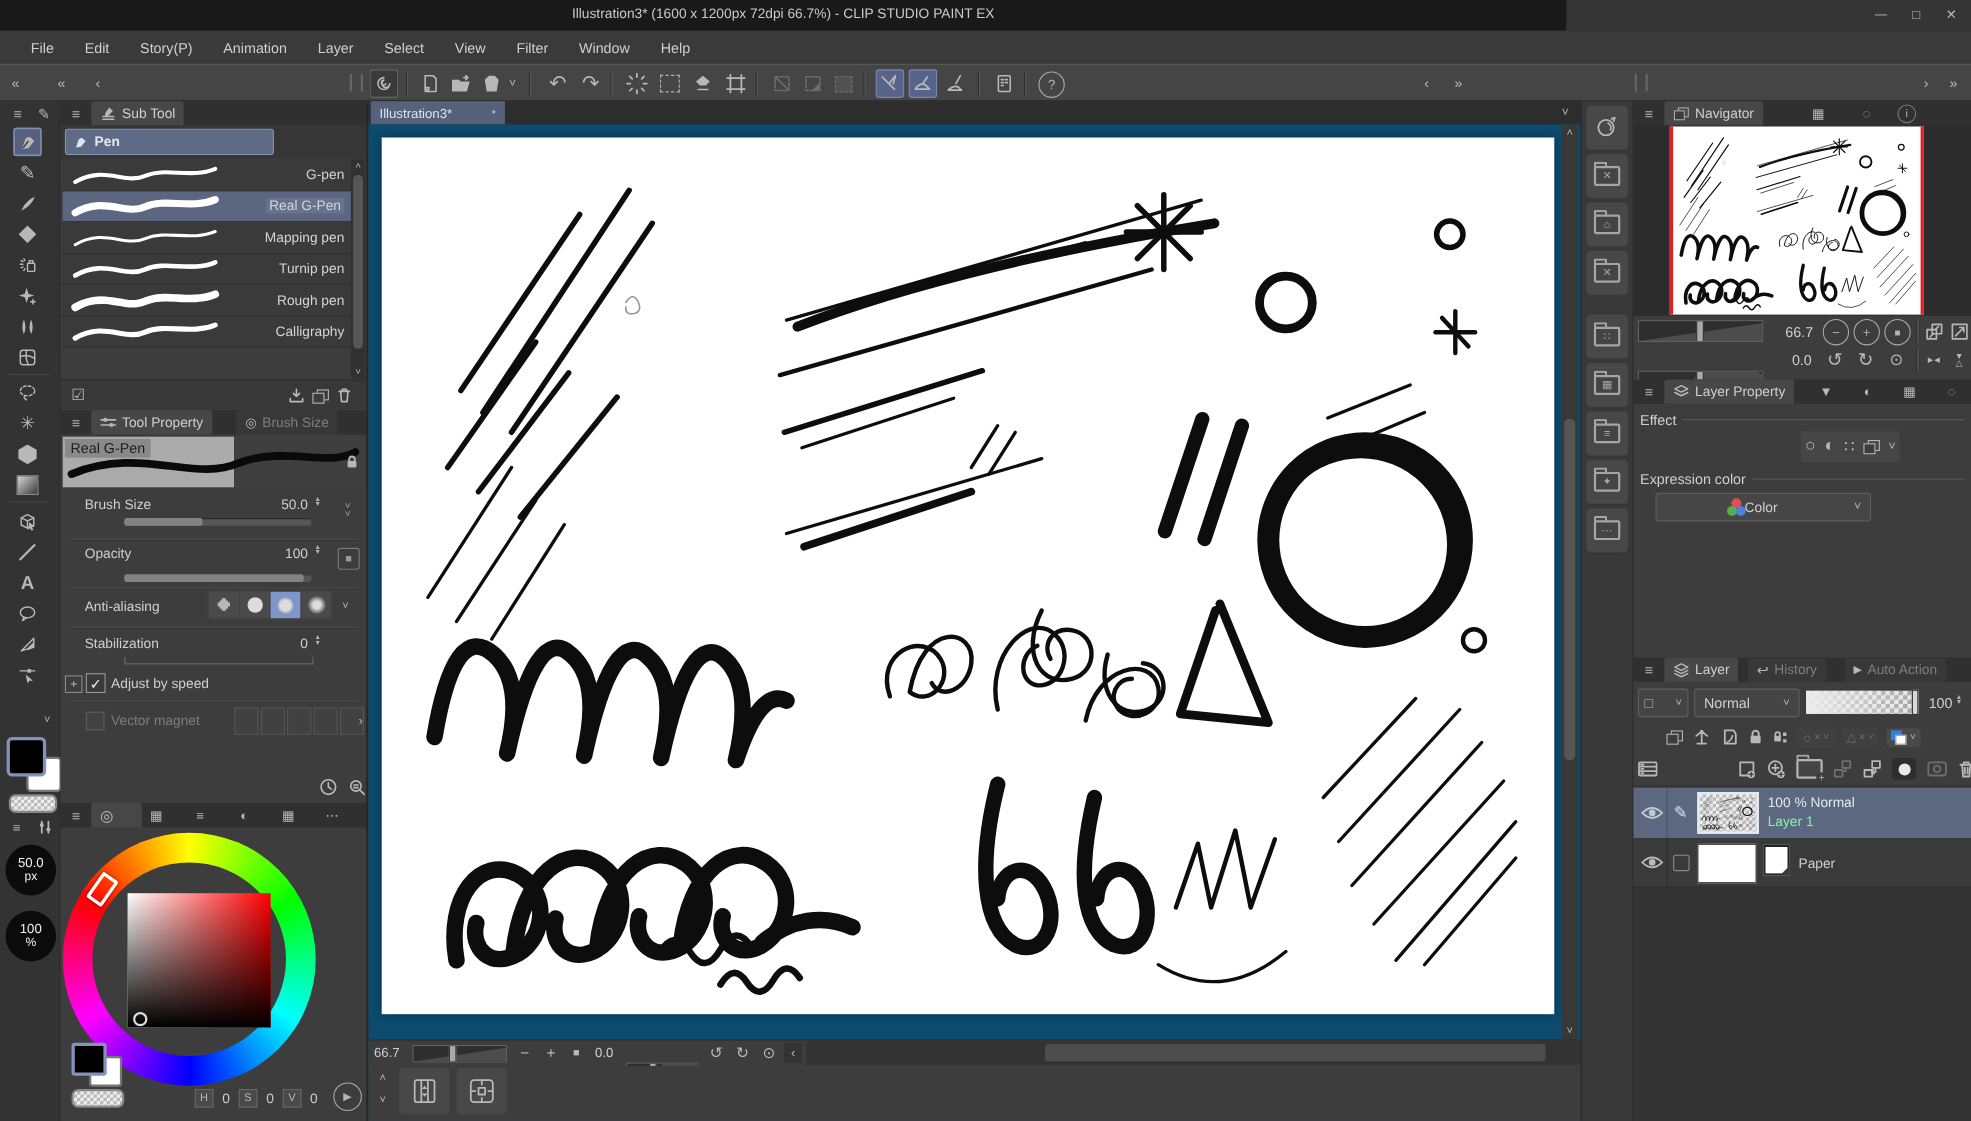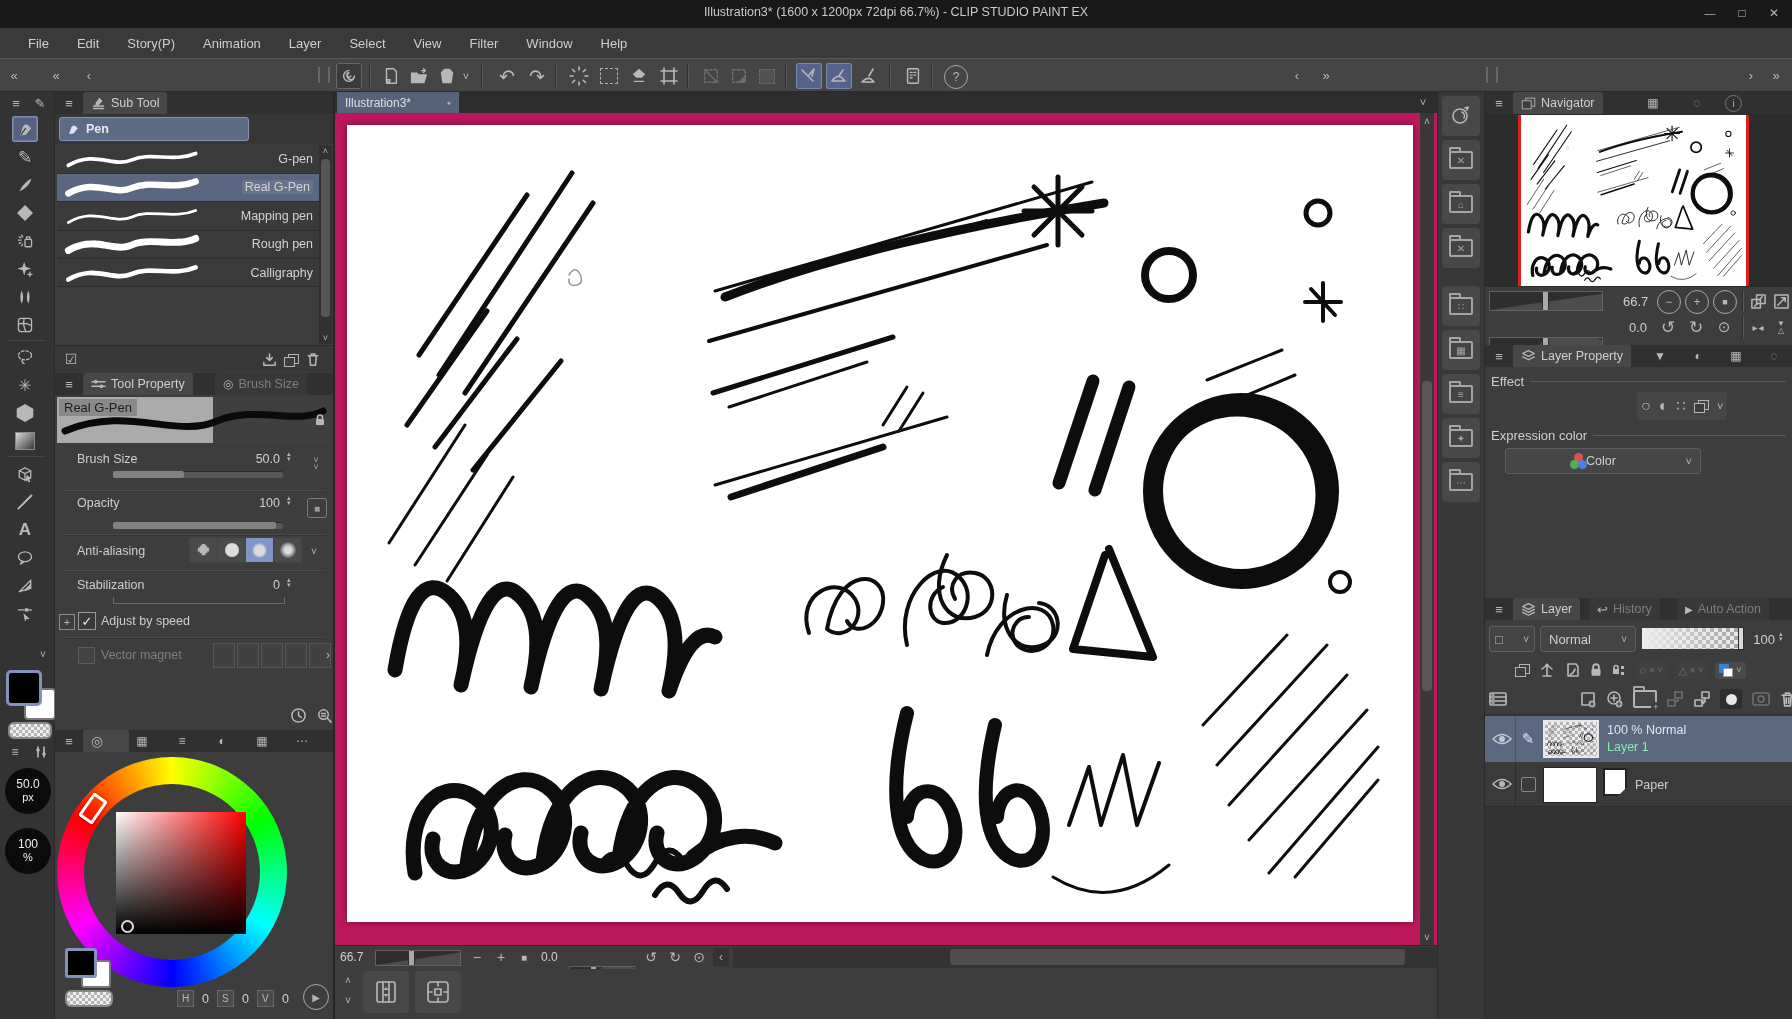--- a/index.html
+++ b/index.html
@@ -48,21 +48,21 @@
   .soft2{width:16px;height:16px;border-radius:50%;background:radial-gradient(circle,#dcdcdc 30%,rgba(220,220,220,0) 78%);}
   .eyeicon svg{display:block;}
   svg .st{stroke:#b8b8b8;fill:none;stroke-width:1.6;stroke-linecap:round;stroke-linejoin:round;}
   svg .fl{fill:#b8b8b8;stroke:none;}
 </style>
 </head>
 <body>
 
 <div id="app">
 
-  <div class="abs" style="left:0;top:0;width:1792px;height:28px;background:#191919;">
+  <div class="abs" style="left:0;top:0;width:1424px;height:28px;background:#191919;">
     <div class="abs t" style="left:0;right:0;top:5px;text-align:center;font-size:12.5px;color:#c9c9c9;">Illustration3* (1600 x 1200px 72dpi 66.7%) - CLIP STUDIO PAINT EX</div>
     <span class="abs ic" style="left:1698px;top:3px;width:24px;height:20px;font-size:11px;">—</span>
     <span class="abs ic" style="left:1730px;top:3px;width:24px;height:20px;font-size:12px;">□</span>
     <span class="abs ic" style="left:1762px;top:3px;width:24px;height:20px;font-size:12px;">✕</span>
   </div>
 
   <div class="abs row" style="left:0;top:28px;width:1792px;height:30px;background:#3a3a3a;padding-left:14px;box-sizing:border-box;">
     <span class="t" style="padding:0 14px;font-size:13px;">File</span>
     <span class="t" style="padding:0 14px;font-size:13px;">Edit</span>
     <span class="t" style="padding:0 14px;font-size:13px;">Story(P)</span>
@@ -370,20 +370,26 @@
         <span class="nm" style="background:#67738c;padding:0 3px;">Real G-Pen</span>
       </div>
       <div class="penrow" style="height:27.5px;">
         <svg width="150" height="24" viewBox="0 0 150 26">
             <path d="M6 20 C35 3 55 23 75 14 C95 5 120 17 144 7" fill="none" stroke="#fff" stroke-width="3" stroke-linecap="round"></path>
           </svg>
         <span class="nm">Mapping pen</span>
       </div>
       <div class="penrow" style="height:27.5px;">
         <svg width="150" height="24" viewBox="0 0 150 26">
+            <path d="M6 20 C35 3 55 23 75 14 C95 5 120 17 144 7" fill="none" stroke="#fff" stroke-width="4.5" stroke-linecap="round"></path>
+          </svg>
+        <span class="nm">Turnip pen</span>
+      </div>
+      <div class="penrow" style="height:27.5px;">
+        <svg width="150" height="24" viewBox="0 0 150 26">
             <path d="M6 20 C35 3 55 23 75 14 C95 5 120 17 144 7" fill="none" stroke="#fff" stroke-width="7.5" stroke-linecap="round" stroke-dasharray="9 1.2"></path>
           </svg>
         <span class="nm">Rough pen</span>
       </div>
       <div class="penrow" style="height:27px;">
         <svg width="150" height="24" viewBox="0 0 150 26">
             <path d="M6 20 C35 3 55 23 75 14 C95 5 120 17 144 7" fill="none" stroke="#fff" stroke-width="5" stroke-linecap="round"></path>
           </svg>
         <span class="nm">Calligraphy</span>
       </div>
@@ -579,21 +585,21 @@
       <span class="ic dim" style="width:15px;height:15px;background:#4a4a4a;border:1px solid #666;font-size:10px;">S</span>
       <span class="t">0</span>
       <span class="ic dim" style="width:15px;height:15px;background:#4a4a4a;border:1px solid #666;font-size:10px;">V</span>
       <span class="t">0</span>
     </div>
     <div class="abs circbtn" style="left:248px;top:892px;width:24px;height:24px;">
       <span style="font-size:10px;">▶</span>
     </div>
   </div>
 
-  <div class="abs" style="left:335px;top:92px;width:1102px;height:927px;background:#be185d;">
+  <div class="abs" style="left:335px;top:92px;width:1102px;height:927px;background:#0c4a6e;">
 
     <div class="abs" style="left:0;top:0;width:1102px;height:21px;background:#2d2d2d;">
       <div class="abs row" style="left:2px;top:0;width:122px;height:21px;background:#56617a;padding:0 8px;box-sizing:border-box;justify-content:space-between;">
         <span class="t" style="color:#dde1ea;font-size:12px;">Illustration3*</span>
         <span class="ic" style="font-size:7px;color:#aab0c0;">●</span>
       </div>
       <span class="abs ic dim" style="left:1080px;top:2px;width:16px;height:16px;font-size:11px;">˅</span>
     </div>
 
     <div class="abs" style="left:12px;top:33px;width:1066px;height:797px;background:#fff;box-shadow:0 0 8px rgba(0,0,0,.45);">

